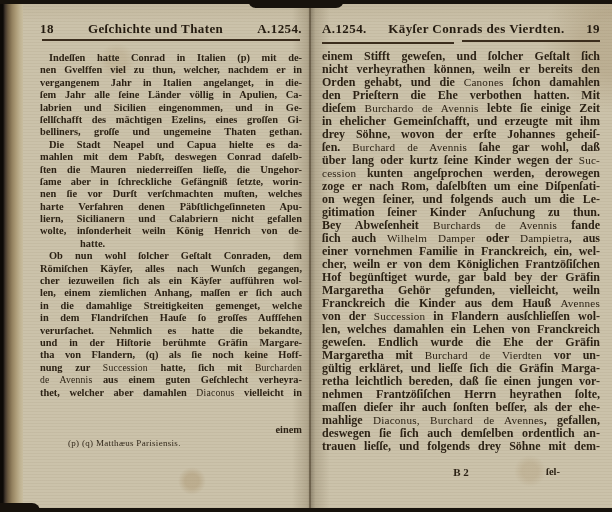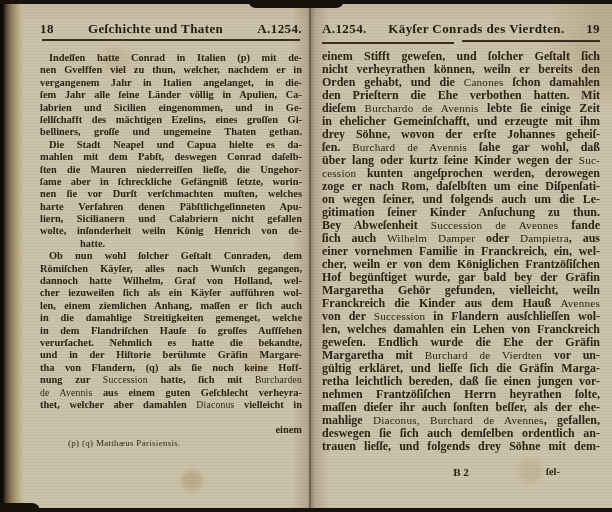--- a/index.html
+++ b/index.html
@@ -95,21 +95,20 @@
         <div class="bline">mahlen mit dem Pabſt, deswegen Conrad daſelb-</div>
         <div class="bline">ſten die Mauren niederreiſſen lieſſe, die Ungehor-</div>
         <div class="bline">ſame aber in ſchreckliche Gefängniß ſetzte, worin-</div>
         <div class="bline">nen ſie vor Durſt verſchmachten muſten, welches</div>
         <div class="bline">harte Verfahren denen Päbſtlichgeſinneten Apu-</div>
         <div class="bline">liern, Sicilianern und Calabriern nicht gefallen</div>
         <div class="bline">wolte, inſonderheit weiln König Henrich von de-</div>
         <div class="bline a-left">hatte.</div>
         <div class="bline ind">Ob nun wohl ſolcher Geſtalt Conraden, dem</div>
         <div class="bline">Römiſchen Käyſer, alles nach Wunſch gegangen,</div>
-        <div class="bline">dannoch hatte Wilhelm, Graf von Holland, wel-</div>
         <div class="bline">cher iezuweilen ſich als ein Käyſer aufführen wol-</div>
         <div class="bline">len, einem ziemlichen Anhang, maſſen er ſich auch</div>
         <div class="bline">in die damahlige Streitigkeiten gemenget, welche</div>
         <div class="bline">in dem Flandriſchen Hauſe ſo groſſes Auffſehen</div>
         <div class="bline">verurſachet.  Nehmlich es hatte die bekandte,</div>
         <div class="bline">und in der Hiſtorie berühmte Gräfin Margare-</div>
         <div class="bline">tha von Flandern, (q) als ſie noch keine Hoff-</div>
         <div class="bline">nung zur <span class="antiqua">Succession</span> hatte, ſich mit <span class="antiqua">Burcharden</span></div>
         <div class="bline"><span class="antiqua">de Avennis</span> aus einem guten Geſchlecht verheyra-</div>
         <div class="bline">thet, welcher aber damahlen <span class="antiqua">Diaconus</span> vielleicht in</div>
@@ -133,21 +132,21 @@
         <div class="bline">den Prieſtern die Ehe verbothen hatten.   Mit</div>
         <div class="bline">dieſem <span class="antiqua">Burchardo de Avennis</span> lebte ſie einige Zeit</div>
         <div class="bline">in ehelicher Gemeinſchafft, und erzeugte mit ihm</div>
         <div class="bline">drey Söhne, wovon der erſte Johannes geheiſ-</div>
         <div class="bline">ſen.  <span class="antiqua">Burchard de Avennis</span> ſahe gar wohl, daß</div>
         <div class="bline">über lang oder kurtz ſeine Kinder wegen der <span class="antiqua">Suc-</span></div>
         <div class="bline"><span class="antiqua">cession</span> kunten angeſprochen werden, derowegen</div>
         <div class="bline">zoge er nach Rom, daſelbſten um eine Diſpenſati-</div>
         <div class="bline">on wegen ſeiner, und folgends auch um die Le-</div>
         <div class="bline">gitimation ſeiner Kinder Anſuchung zu thun.</div>
-        <div class="bline">Bey Abweſenheit <span class="antiqua">Succession de Avennes</span> fande</div>
+        <div class="bline">Bey Abweſenheit <span class="antiqua">Burchards de Avennis</span> fande</div>
         <div class="bline">ſich auch <span class="antiqua">Wilhelm Damper</span> oder <span class="antiqua">Dampietra</span>, aus</div>
         <div class="bline">einer vornehmen Familie in Franckreich, ein, wel-</div>
         <div class="bline">cher, weiln er von dem Königlichen Frantzöſiſchen</div>
         <div class="bline">Hof begünſtiget wurde, gar bald bey der Gräfin</div>
         <div class="bline">Margaretha Gehör gefunden, vielleicht, weiln</div>
         <div class="bline">Franckreich die Kinder aus dem Hauß <span class="antiqua">Avennes</span></div>
         <div class="bline">von der <span class="antiqua">Succession</span> in Flandern ausſchlieſſen wol-</div>
         <div class="bline">len, welches damahlen ein Lehen von Franckreich</div>
         <div class="bline">geweſen.  Endlich wurde die Ehe der Gräfin</div>
         <div class="bline">Margaretha mit <span class="antiqua">Burchard de Vierdten</span> vor un-</div>

